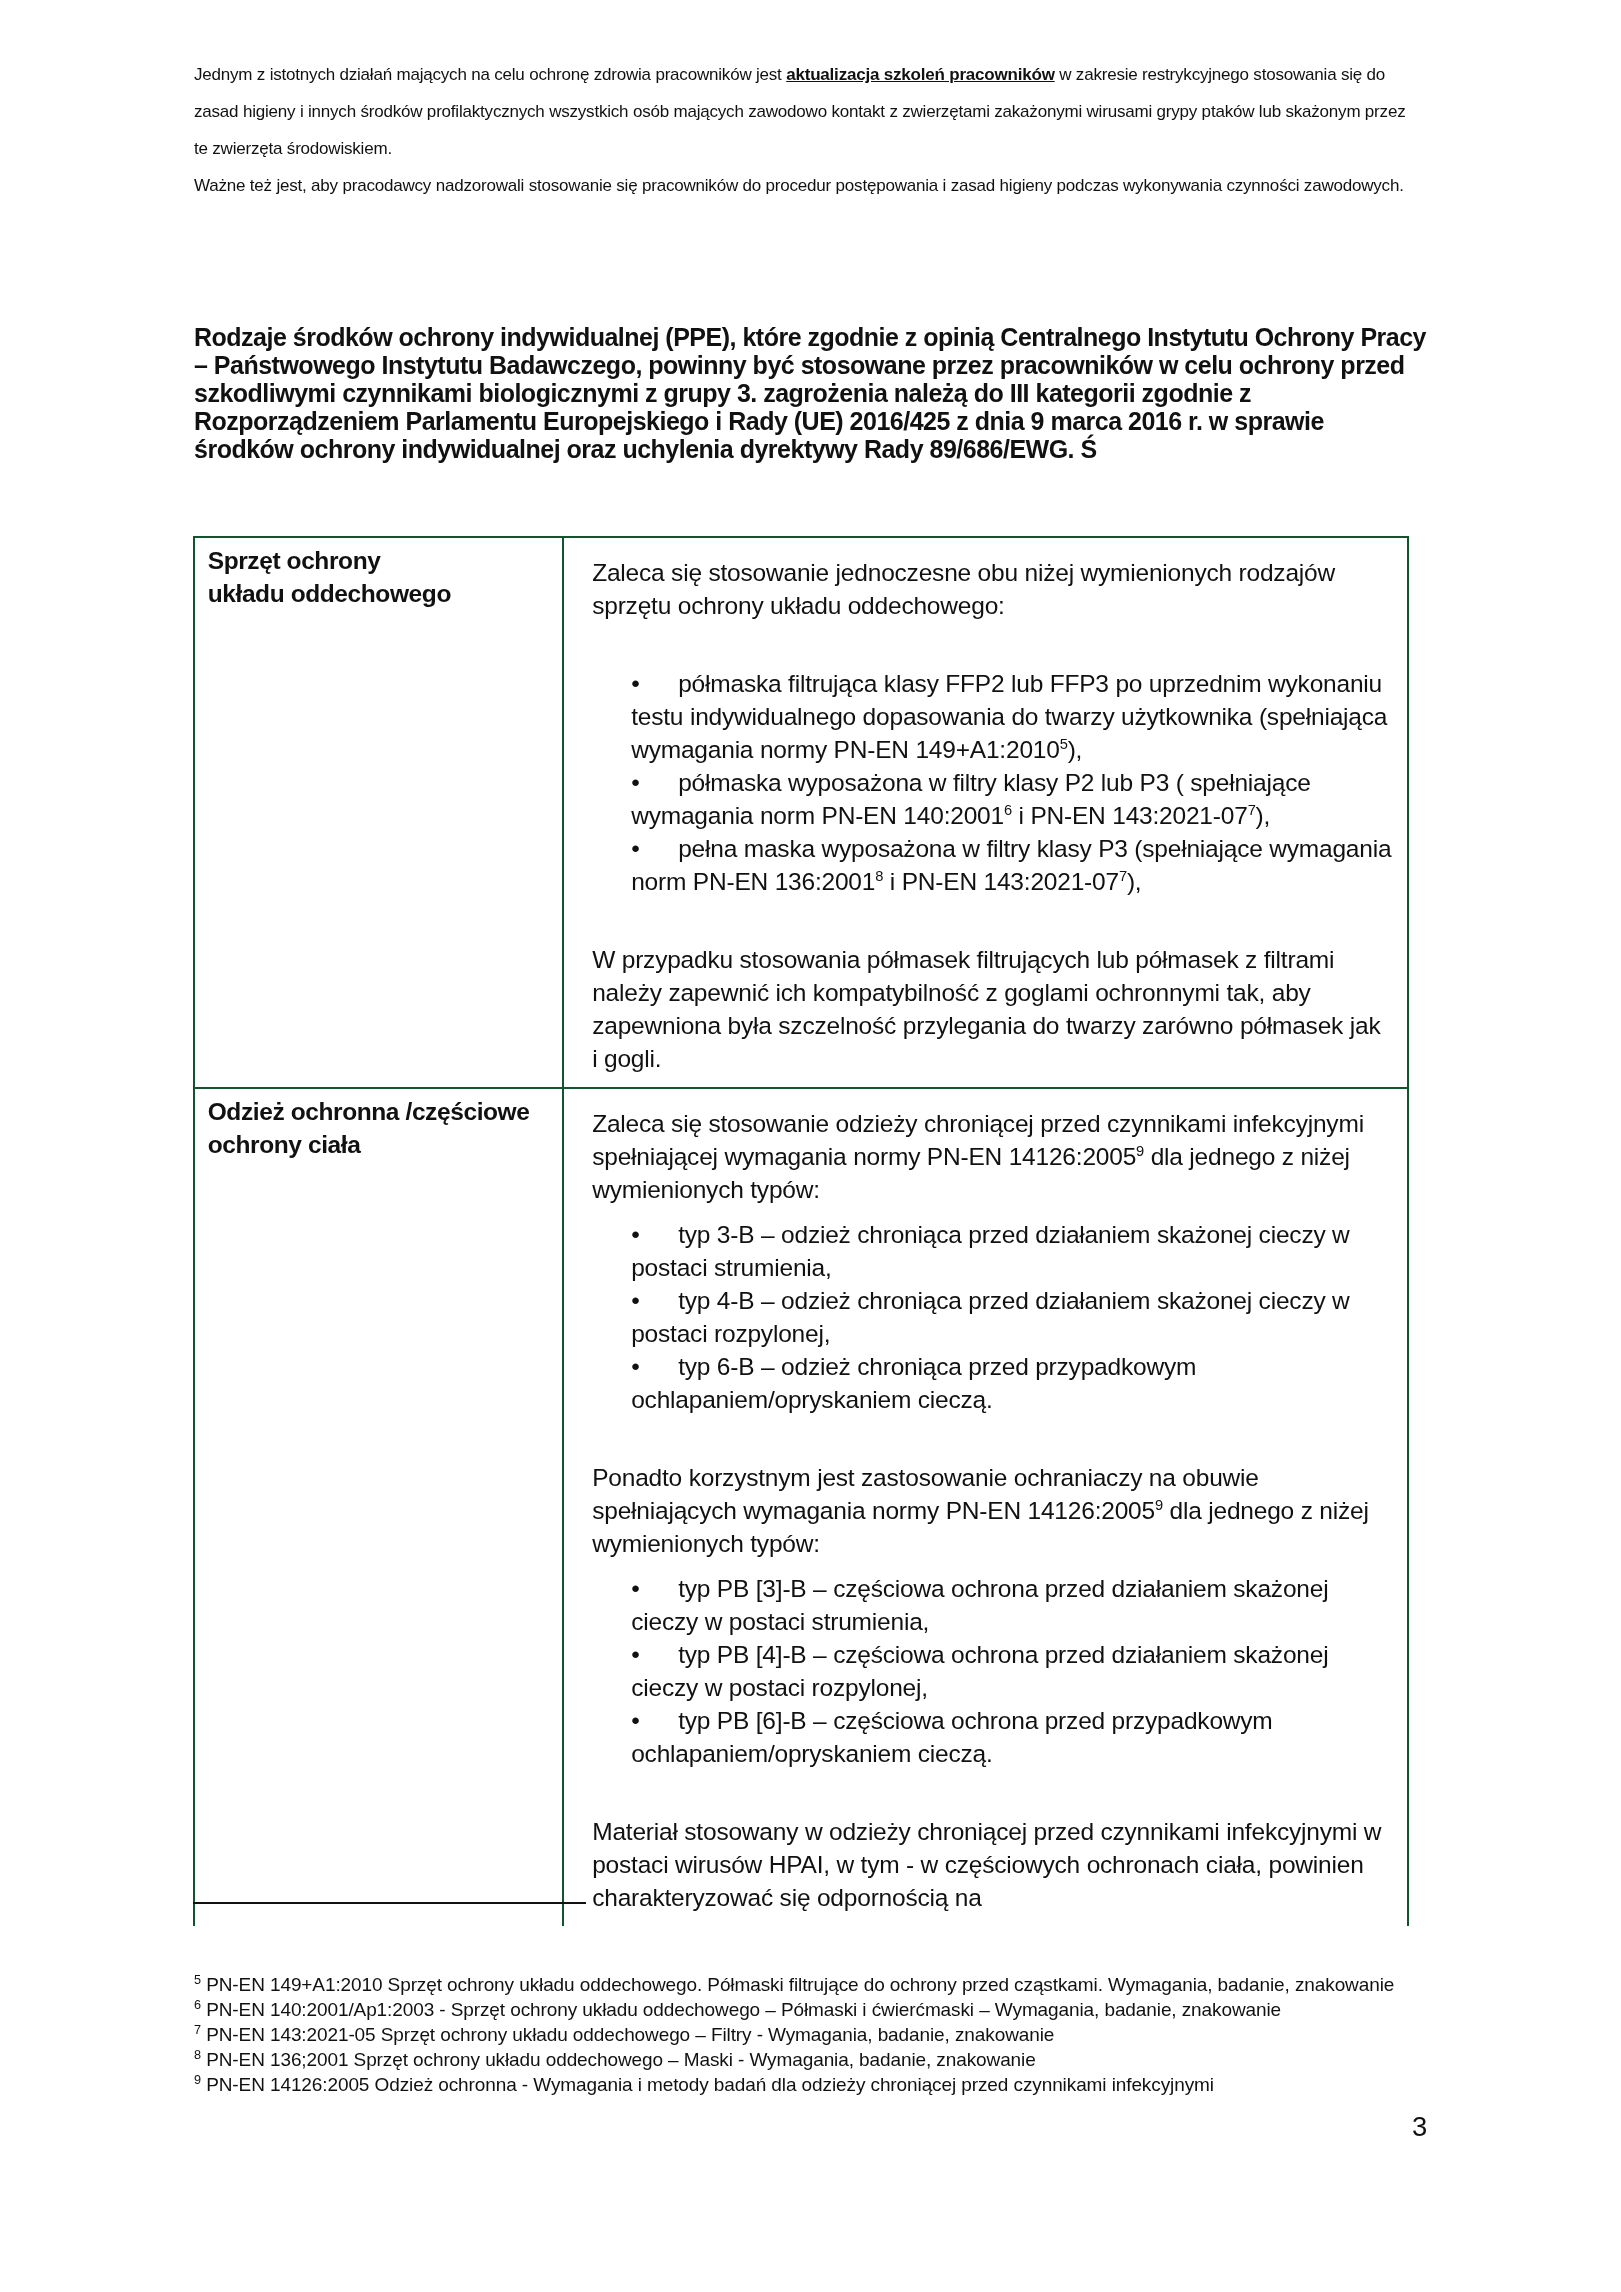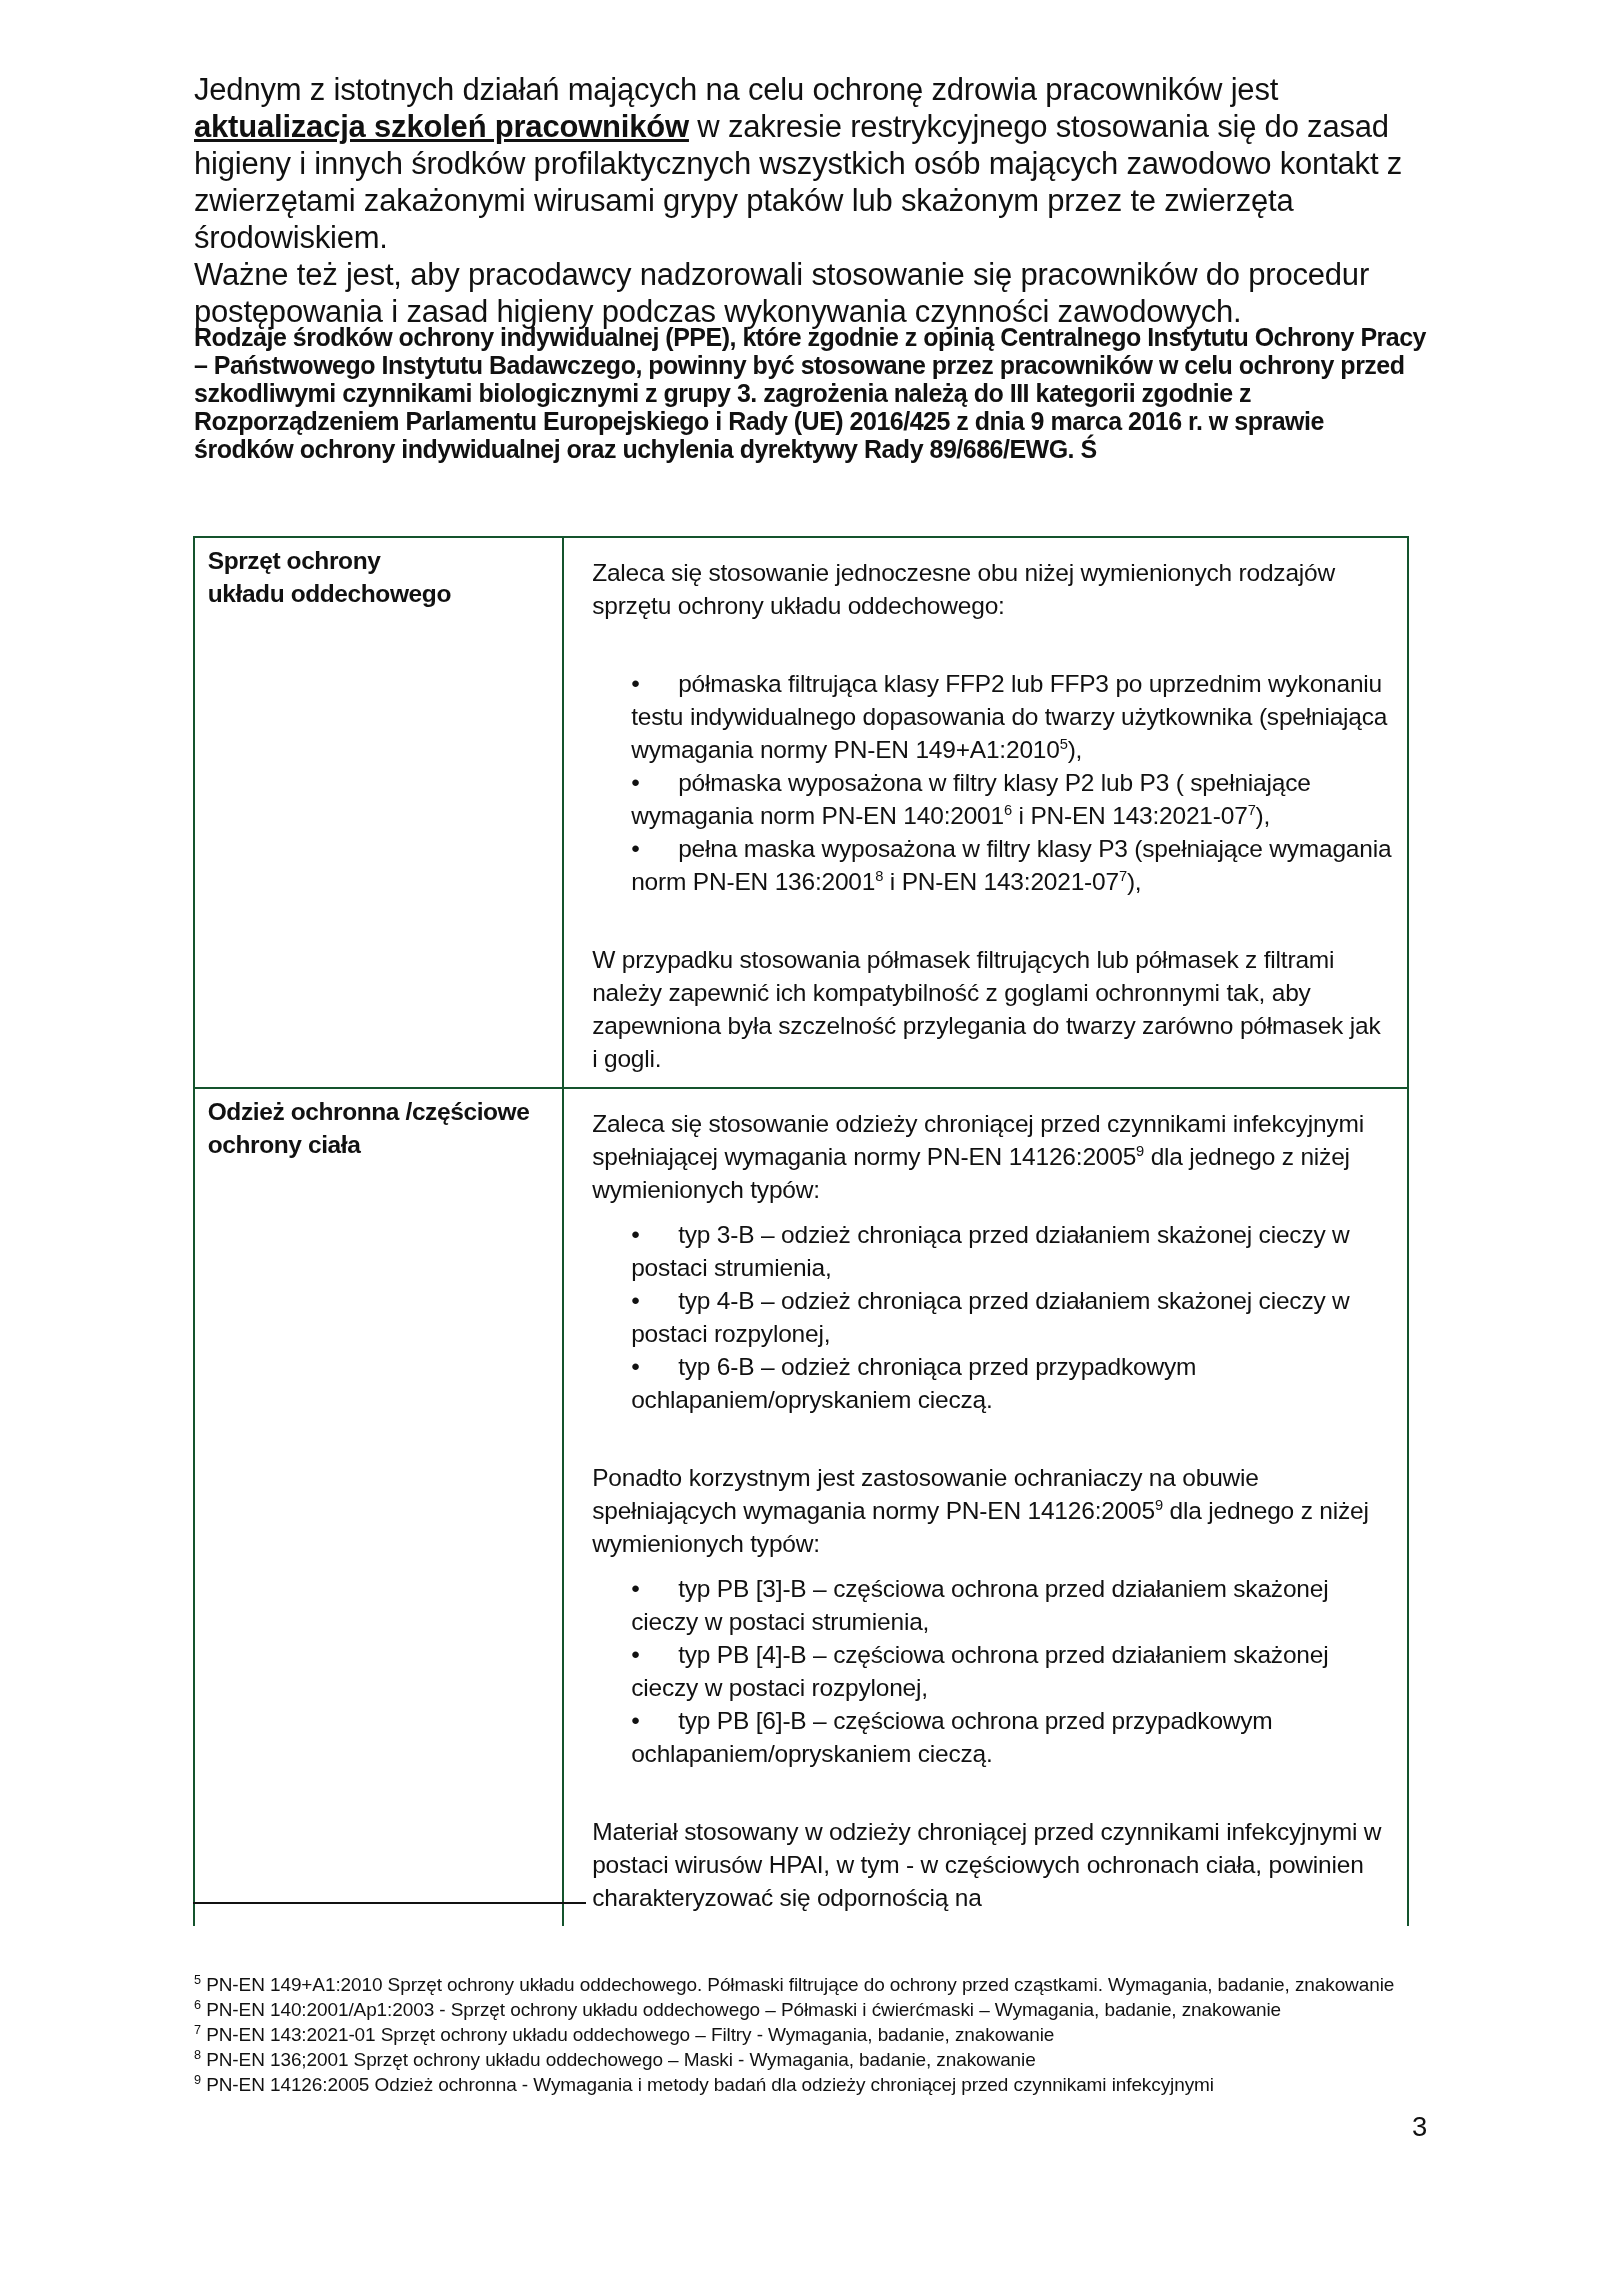--- a/index.html
+++ b/index.html
@@ -1,20 +1,20 @@
 <!DOCTYPE html>
 <html><head>
 <meta charset="utf-8">
 <style>
   html, body { margin:0; padding:0; background:#ffffff; }
   body { width:1621px; height:2293px; position:relative; overflow:hidden;
          font-family:"Liberation Sans", "DejaVu Sans", sans-serif; color:#111; }
   .page { position:absolute; left:0; top:0; width:1621px; height:2293px; }
-  .intro { position:absolute; left:194px; top:71px; width:1225px;
-           font-size:31px; line-height:37px; letter-spacing:-0.2px; }
+  .intro { position:absolute; left:194px; top:56px; width:1225px;
+           font-size:17px; line-height:37px; letter-spacing:-0.2px; }
   .intro p { margin:0; }
   .intro .em { font-weight:bold; text-decoration:underline; }
   .heading { position:absolute; left:194px; top:323px; width:1235px;
              font-size:25px; line-height:28px; font-weight:bold; letter-spacing:-0.5px; }
   table.ppe { position:absolute; left:193px; top:536px; width:1216px; border-collapse:collapse;
               font-size:24.5px; line-height:33px; letter-spacing:-0.2px; }
   table.ppe td { vertical-align:top; border:2px solid #14532d; padding:5.9px 11.8px 0 12.7px; }
   table.ppe tr.last td { border-bottom:none; }
   table.ppe td.label { width:343px; font-weight:bold; letter-spacing:-0.4px; }
   table.ppe td.body { padding-left:15.7px; padding-right:7.8px; }
@@ -87,20 +87,20 @@
       </td>
     </tr>
   </tbody>
     </table>
 
   <div class="fnrule"></div>
 
   <div class="footnotes">
     <p><sup>5</sup><span> PN-EN 149+A1:2010 Sprzęt ochrony układu oddechowego. Półmaski filtrujące do ochrony przed cząstkami. Wymagania, badanie, znakowanie</span></p>
     <p><sup>6</sup><span> PN-EN 140:2001/Ap1:2003 - Sprzęt ochrony układu oddechowego – Półmaski i ćwierćmaski – Wymagania, badanie, znakowanie</span></p>
-    <p><sup>7</sup><span> PN-EN 143:2021-01 Sprzęt ochrony układu oddechowego – Filtry - Wymagania, badanie, znakowanie</span></p>
+    <p><sup>7</sup><span> PN-EN 143:2021-05 Sprzęt ochrony układu oddechowego – Filtry - Wymagania, badanie, znakowanie</span></p>
     <p><sup>8</sup><span> PN-EN 136;2001 Sprzęt ochrony układu oddechowego – Maski - Wymagania, badanie, znakowanie</span></p>
     <p><sup>9</sup><span> PN-EN 14126:2005 Odzież ochronna - Wymagania i metody badań dla odzieży chroniącej przed czynnikami infekcyjnymi</span></p>
   </div>
 
   <div class="pagenum">3</div>
 </div>
 
 
 </body></html>

